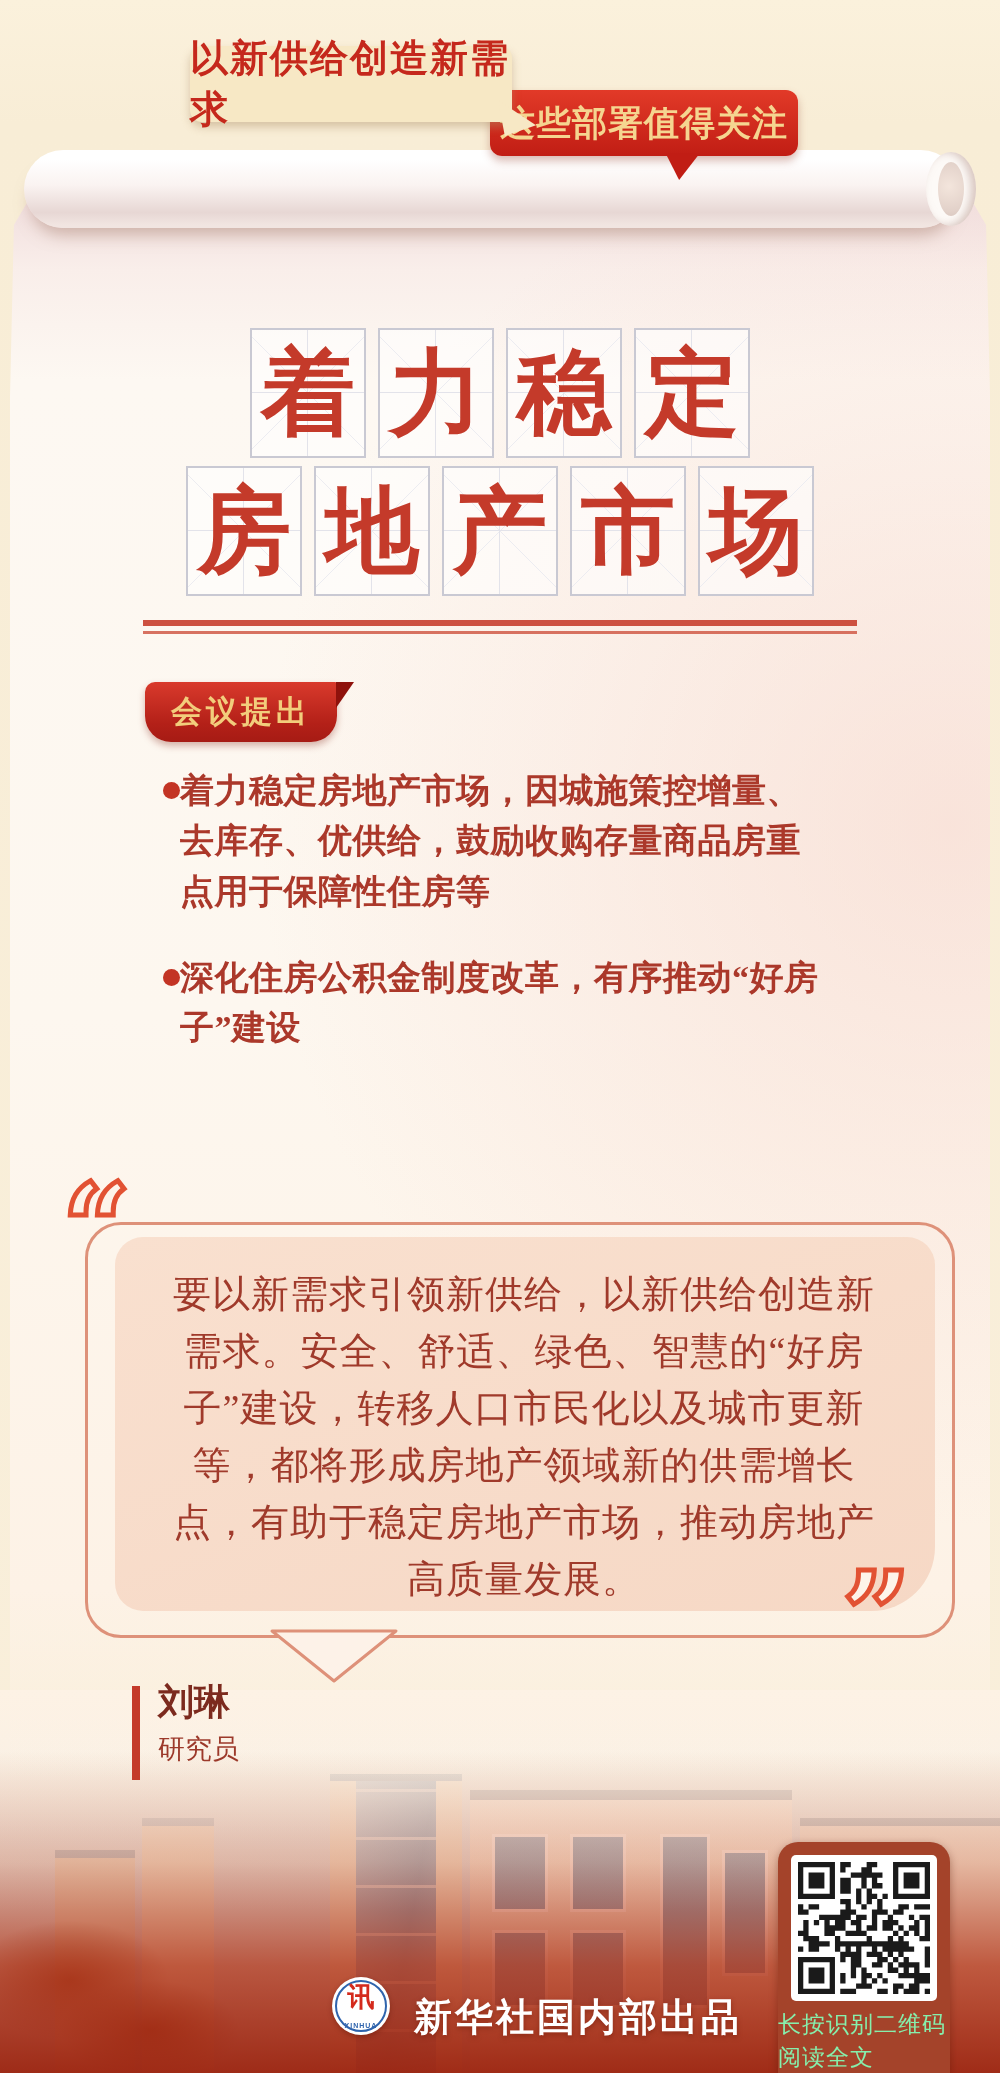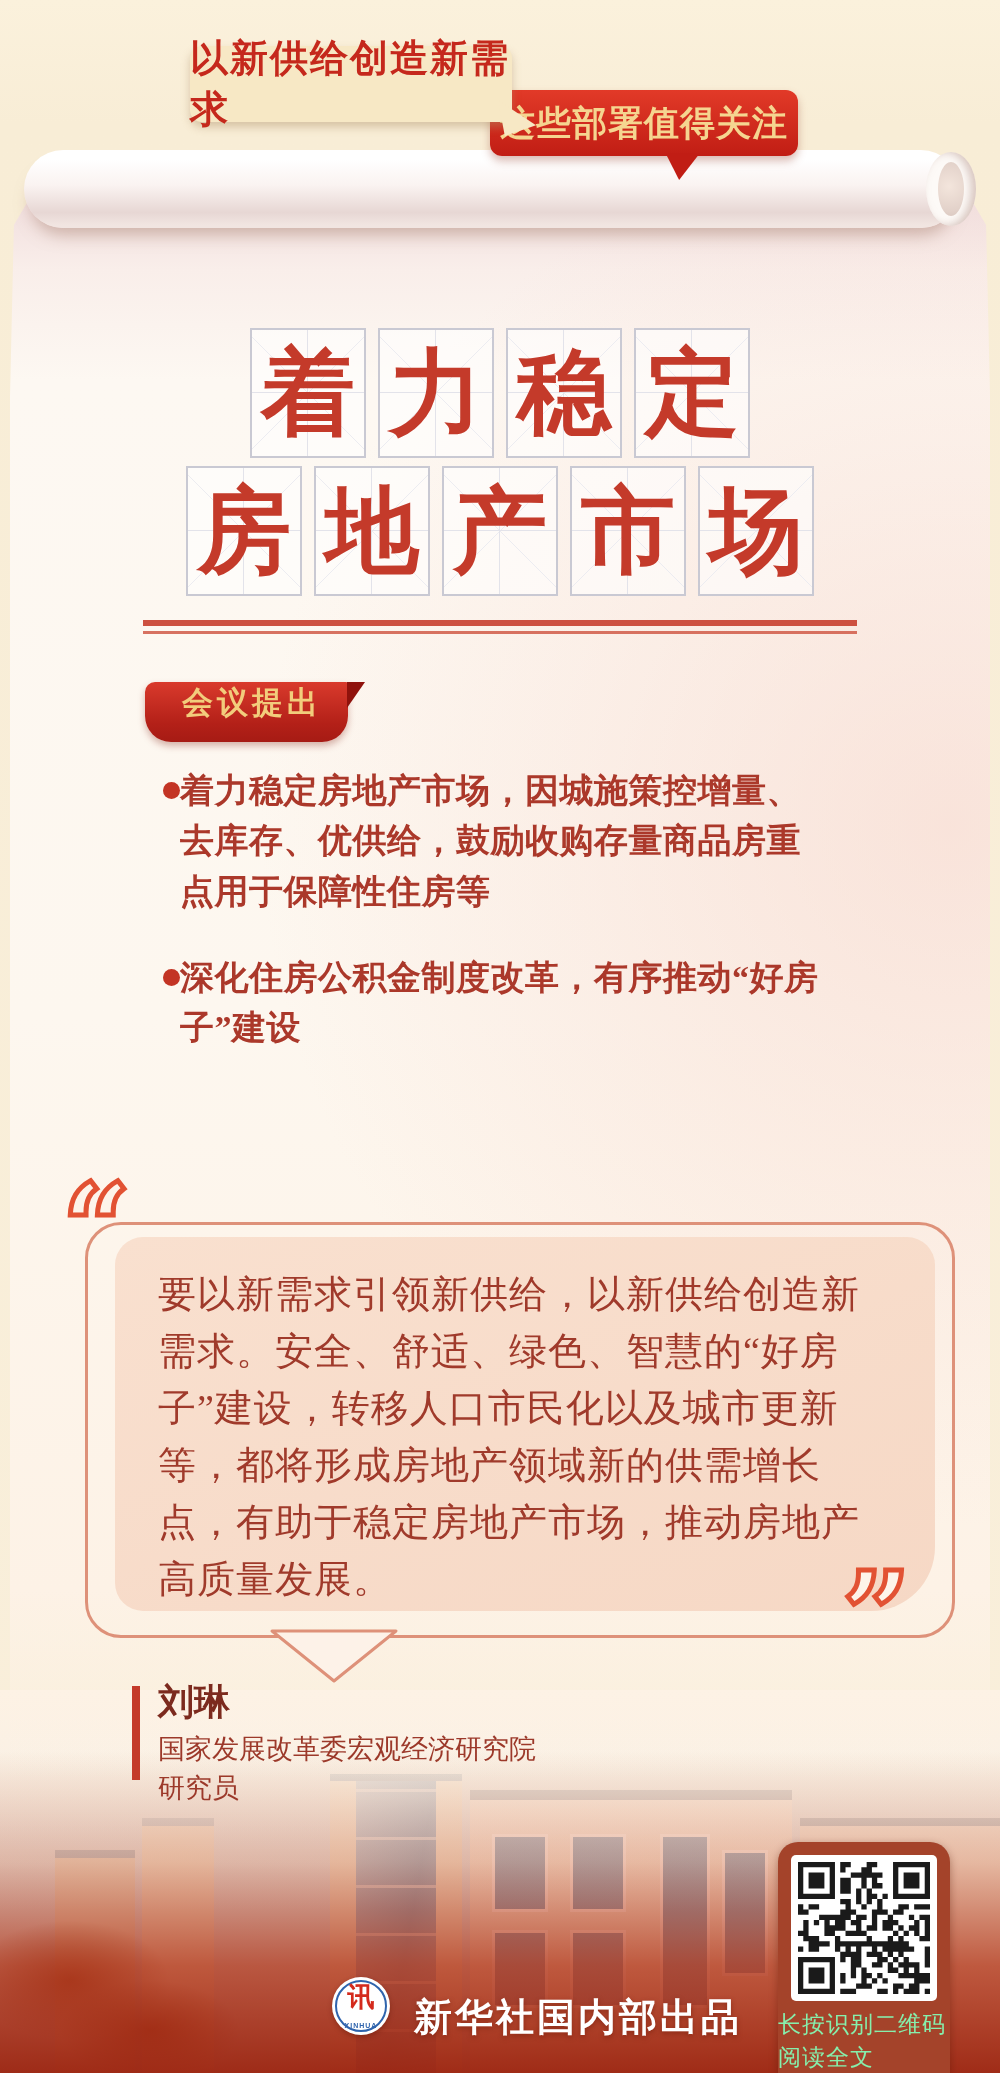--- a/index.html
+++ b/index.html
@@ -47,22 +47,22 @@
       linear-gradient(-45deg,transparent calc(50% - .5px),#ececf1 calc(50% - .5px),#ececf1 calc(50% + .5px),transparent calc(50% + .5px));
     display:flex;align-items:center;justify-content:center;}
   .gbox span{font:bold 94px/1 "Liberation Serif",serif;color:#c43a2a;}
 
   
   .divider{left:143px;top:620px;width:714px;z-index:8;}
   .divider .l1{height:6px;background:#c94232;opacity:.92;}
   .divider .l2{height:3px;background:#d05a48;margin-top:5px;opacity:.85;}
   .badge{left:145px;top:682px;width:192px;height:60px;z-index:8;
     background:linear-gradient(180deg,#d93a2c 0%,#b32018 70%,#a61b14 100%);
-    border-radius:10px 2px 26px 26px;display:flex;justify-content:center;
-    box-shadow:0 4px 7px rgba(140,50,35,.35);padding-left:11px;}
+    border-radius:10px 2px 26px 26px;display:flex;align-items:center;justify-content:center;
+    box-shadow:0 4px 7px rgba(140,50,35,.35);}
   .badge::after{content:'';position:absolute;right:-17px;top:0;width:0;height:0;
     border-top:26px solid #8f120c;border-right:18px solid transparent;}
   .badge span{font:bold 31px "Liberation Serif",serif;color:#f2cd7c;letter-spacing:4px;}
 
   
   .bullets{left:163px;top:766px;width:700px;z-index:8;}
   .bullet{display:flex;margin-bottom:36px;}
   .dot{width:17px;height:17px;border-radius:50%;background:#c33424;margin-top:16px;flex:none;}
   .btext{width:652px;font:bold 34px/1.48 "Liberation Serif",serif;color:#ab382a;letter-spacing:.5px;}
 
@@ -70,21 +70,21 @@
   .qmark{z-index:9;font:bold 120px/1 "DejaVu Serif",serif;color:#fdf4ea;
     -webkit-text-stroke:5px #e25233;letter-spacing:-6px;}
   .qopen{left:62px;top:1168px;}
   .qclose{left:842px;top:1556px;}
   .quote-outline{left:85px;top:1222px;width:864px;height:410px;border:3px solid #de9179;
     border-radius:36px;z-index:6;}
   .quote-box{left:115px;top:1237px;width:820px;height:374px;z-index:6;
     background:linear-gradient(160deg,#f9e0cf,#f6d8c5);border-radius:28px 28px 64px 28px;}
   .quote-tail{left:268px;top:1629px;z-index:7;}
   .quote-text{left:158px;top:1266px;width:732px;z-index:8;
-    font:400 38px/1.5 "Liberation Serif",serif;color:#a03a2b;letter-spacing:1px;}
+    font:400 38px/1.5 "Liberation Serif",serif;color:#a03a2b;letter-spacing:1px;text-align:center;}
 
   
   .attr-bar{left:132px;top:1686px;width:8px;height:94px;background:#c43a2a;z-index:8;}
   .attr-name{left:158px;top:1678px;z-index:8;font:bold 36px "Liberation Sans",sans-serif;color:#7c2a1e;}
   .attr-org{left:158px;top:1730px;z-index:8;font:500 27px/1.45 "Liberation Sans",sans-serif;color:#9c392a;}
 
   
   .photo{left:0;top:1690px;width:1000px;height:383px;z-index:0;
     background:linear-gradient(180deg,#f4e9dc 0%,#e3ecf1 32%,#cfdfe9 100%);}
   .photo::before{content:'';position:absolute;inset:0;z-index:5;
@@ -217,21 +217,20 @@
   <div class="abs quote-box"></div>
   <svg class="abs quote-tail" width="132" height="56">
     <path d="M4,2 L66,52 L128,2 Z" fill="#fdf2e8" stroke="#de9179" stroke-width="3" stroke-linejoin="round"></path>
   </svg>
   <div class="abs quote-text">要以新需求引领新供给，以新供给创造新需求。安全、舒适、绿色、智慧的“好房子”建设，转移人口市民化以及城市更新等，都将形成房地产领域新的供需增长点，有助于稳定房地产市场，推动房地产高质量发展。</div>
   <div class="abs qmark qclose">”</div>
 
   <div class="abs attr-bar"></div>
   <div class="abs attr-name">刘琳</div>
   <div class="abs attr-org">
-    <div>国家发展改革委宏观经济研究院</div>
     <div>研究员</div>
   </div>
 
   <div class="abs logo">
     <div class="ring"></div>
     <div class="glyph">讯</div>
     <div class="wordmark">XINHUA</div>
   </div>
   <div class="abs publisher">新华社国内部出品</div>
 

